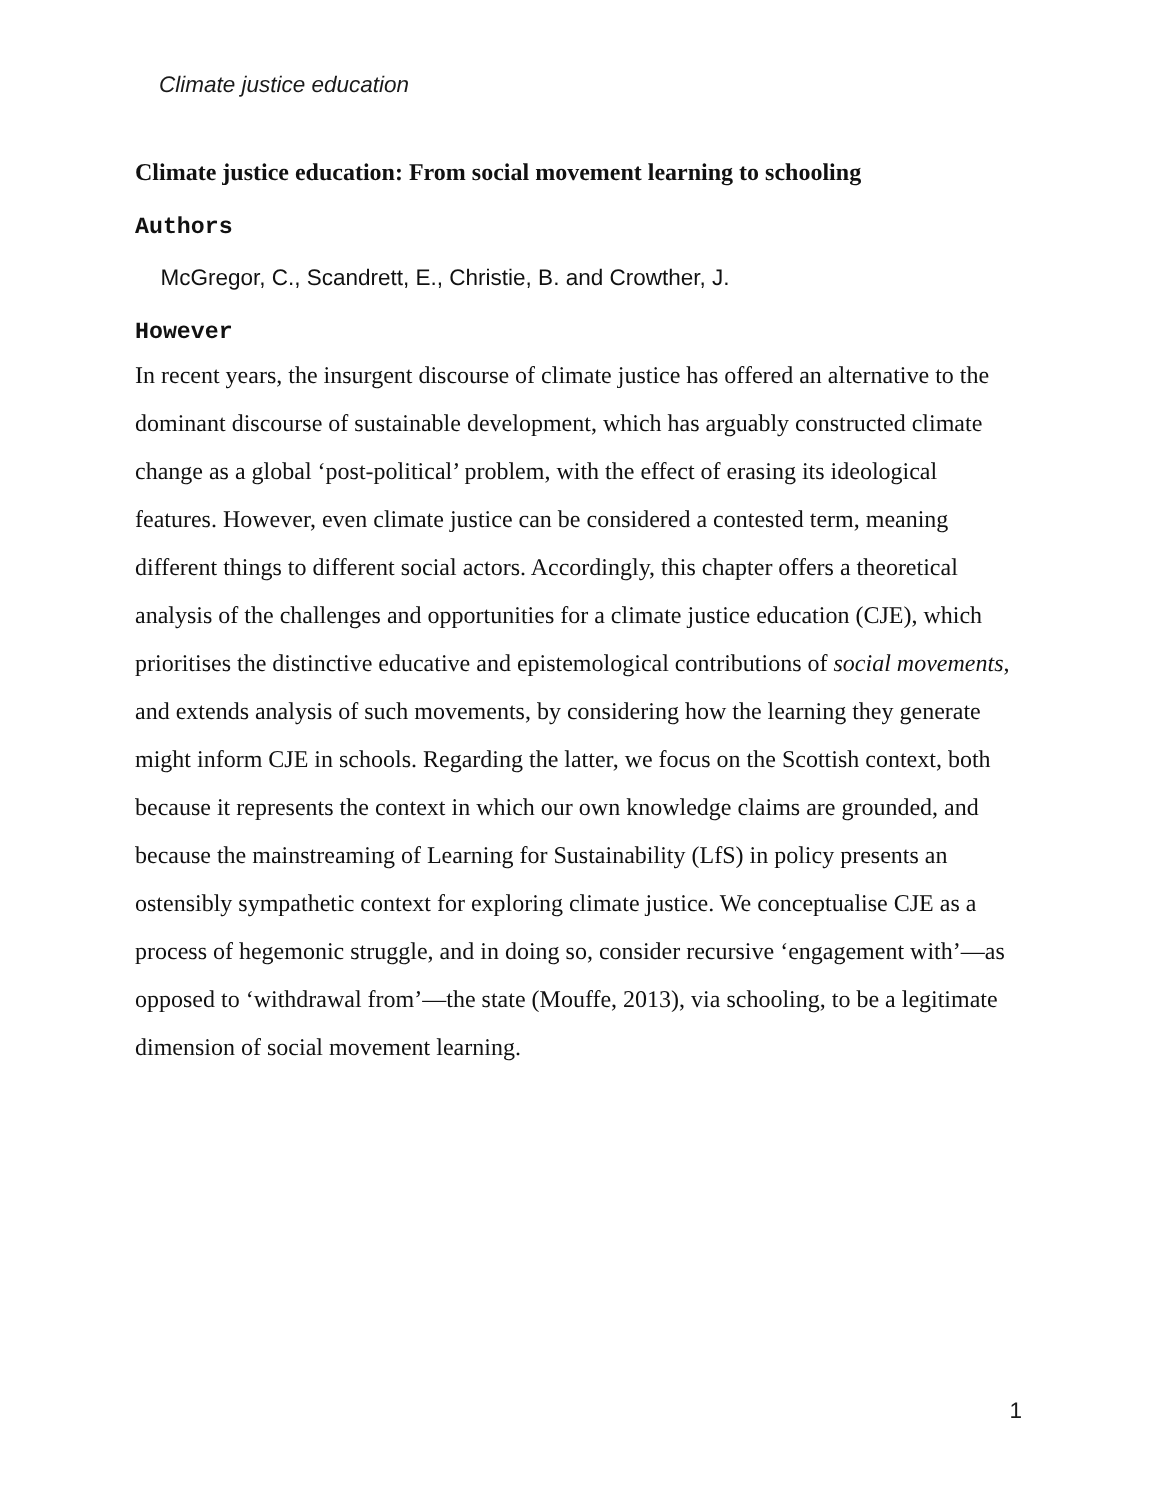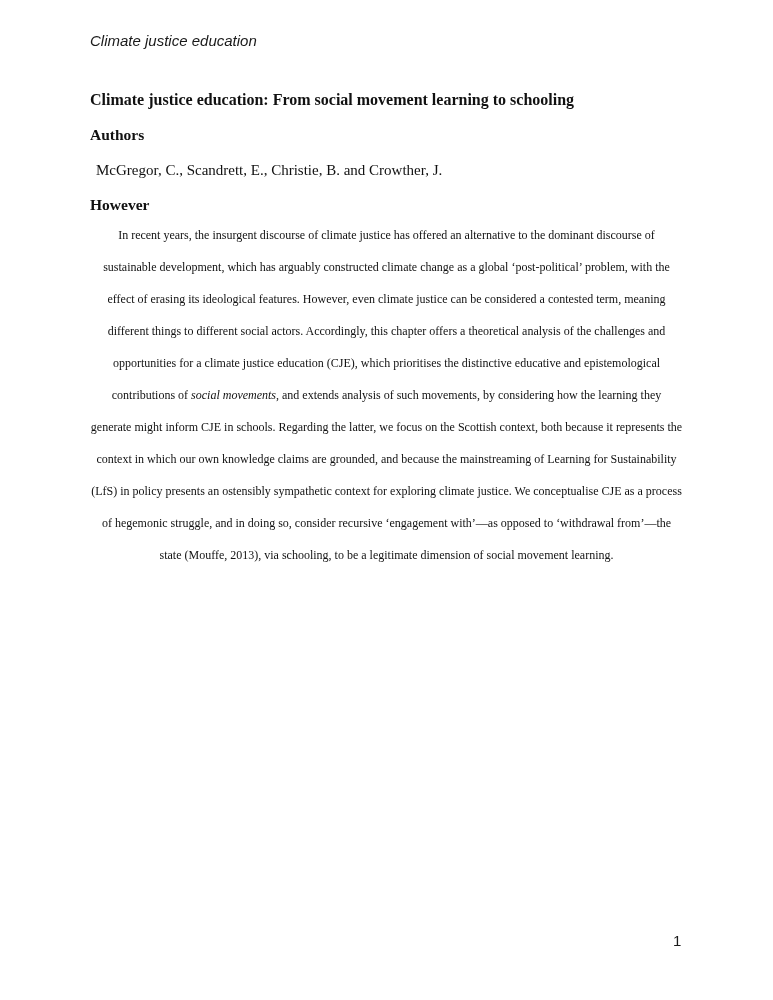--- a/index.html
+++ b/index.html
@@ -19,48 +19,48 @@
     position: absolute;
     left: 90px;
     top: 33px;
     width: 593px;
   }
   .running-head {
     font-family: "Liberation Sans", sans-serif;
     font-style: italic;
     font-size: 15px;
     line-height: 16px;
-    margin: 0;
+    margin: 16px;
     color: #1a1a1a;
   }
   .title {
     font-family: "Liberation Serif", serif;
     font-weight: bold;
     font-size: 16px;
     line-height: 16px;
     margin: 43px 0 0 0;
   }
   .section-heading {
-    font-family: Liberation Serif, serif;
+    font-family: Liberation Mono, monospace;
     font-weight: bold;
     font-size: 15.5px;
     line-height: 16px;
     margin: 19px 0 0 0;
   }
   .authors-line {
-    font-family: Liberation Serif, serif;
+    font-family: Liberation Sans, sans-serif;
     font-size: 15px;
     line-height: 16px;
-    margin: 19px 0 0 6px;
+    margin: 19px 0 0 17px;
   }
   .abstract-paragraph {
     font-family: "Liberation Serif", serif;
-    font-size: 12px;
+    font-size: 16px;
     line-height: 32px;
-    text-align: center;
+    text-align: left;
     margin: 6px 0 0 0;
   }
   .italic-run {
     font-style: italic;
   }
   .page-number {
     position: absolute;
     top: 933px;
     left: 673px;
     font-family: "Liberation Sans", sans-serif;

